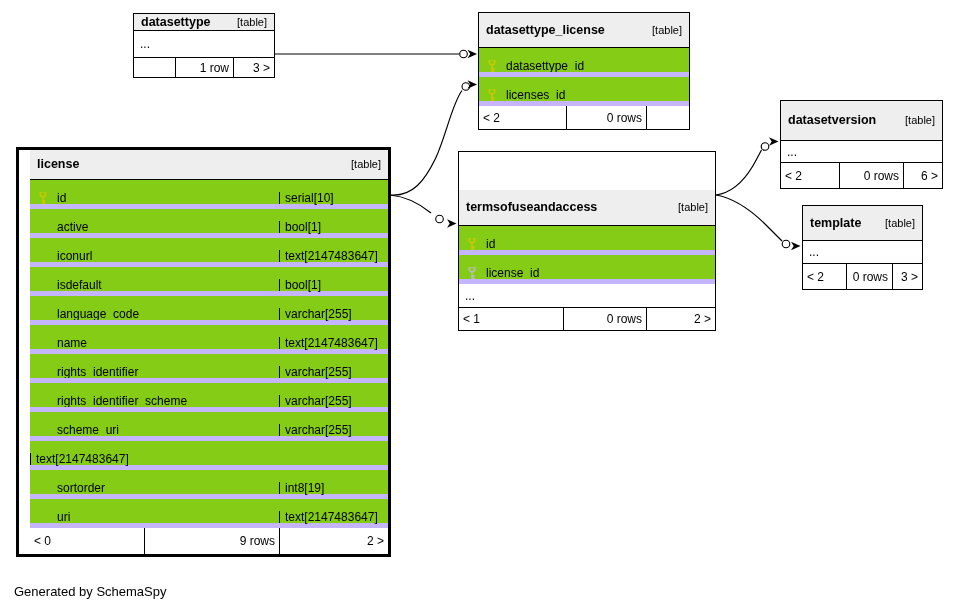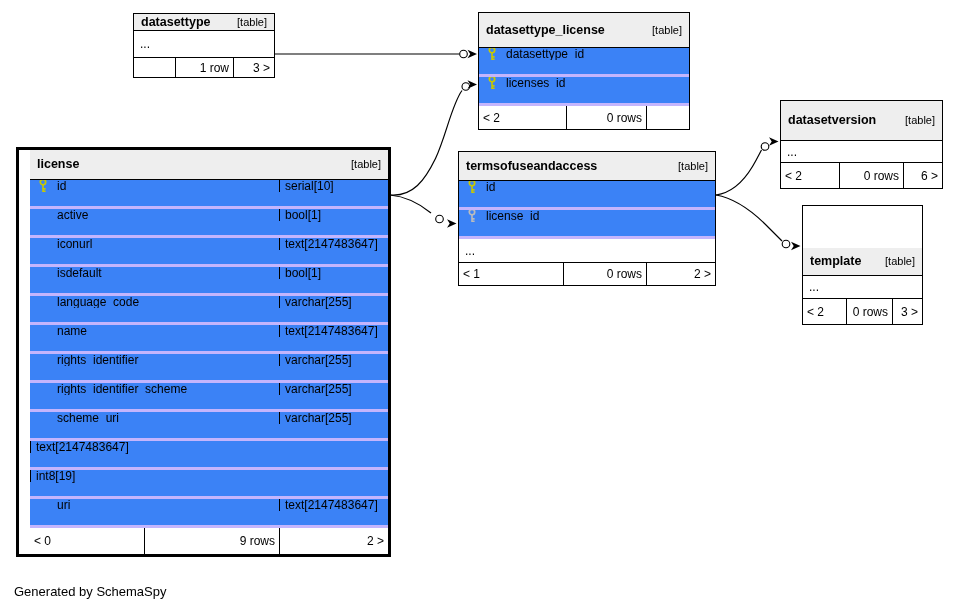--- a/index.html
+++ b/index.html
@@ -12,21 +12,21 @@
   .conn-line { fill: none; stroke: var(--line, #000); stroke-width: 1.2px; }
   .conn-circle { fill: #fff; stroke: var(--line, #000); stroke-width: 1.1px; }
   .conn-arrow { fill: var(--line, #000); stroke: none; }
 
   .tbl { position: absolute; z-index: 2; background: #fff; border: 1px solid #000; font-size: 12px; line-height: 1; }
   .tbl-header { background: var(--header-bg, #eeeeee); display: flex; justify-content: space-between;
                 align-items: center; padding: 0 7px; border-bottom: 1px solid #000; }
   .tbl-name { font-weight: 700; font-size: 12.5px; white-space: nowrap; }
   .tbl-tag { font-weight: 400; font-size: 11px; white-space: nowrap; padding-left: 6px; }
 
-  .trow { display: flex; align-items: flex-start; border-bottom: 3px solid #c4b5fd; background: #3b82f6; }
+  .trow { display: flex; align-items: flex-end; border-bottom: 5px solid #c4b5fd; background: #84cc16; }
   .cname { position: relative; flex: 1; display: flex; align-items: center; padding-left: 27px; white-space: nowrap; overflow: hidden; }
   .ctype { flex: 0 0 122px; border-left: 1px solid #000; display: flex; align-items: center; padding-left: 5px; white-space: nowrap; }
   .erow { display: flex; align-items: center; padding-left: 6px; border-bottom: 1px solid #000; background: #fff; }
 
   .key-icon { position: absolute; left: 8px; top: 50%; transform: translateY(-50%); }
   .key-primary { color: var(--primary-key, #c9c900); }
   .key-foreign { color: var(--foreign-key, #bcbcbc); }
 
   .tfoot { display: flex; align-items: stretch; background: #fff; }
   .fcell { display: flex; align-items: center; padding: 0 4px; overflow: hidden; white-space: nowrap; }
@@ -54,38 +54,38 @@
   #t-license .tbl-header { height: 30px; }
   #t-license .trow { height: 29px; }
   #t-license .cname { flex: 0 0 249px; }
   #t-license .ctype { flex: 1; }
   #t-license .tfoot { height: 26px; }
   #t-license .fcell.left { flex: 0 0 114px; }
   #t-license .fcell.mid { flex: 0 0 135px; }
   #t-license .fcell.right { flex: 1; }
 
   #t-termsofuseandaccess { left: 458px; top: 151px; width: 258px; }
-  #t-termsofuseandaccess .tbl-header { height: 29px; }
+  #t-termsofuseandaccess .tbl-header { height: 36px; margin-top: 38px; }
   #t-termsofuseandaccess .trow { height: 29px; }
   #t-termsofuseandaccess .erow { height: 24px; }
   #t-termsofuseandaccess .tfoot { height: 22px; }
   #t-termsofuseandaccess .fcell.left { flex: 0 0 104px; }
   #t-termsofuseandaccess .fcell.mid { flex: 0 0 83px; }
   #t-termsofuseandaccess .fcell.right { flex: 1; }
 
   #t-datasetversion { left: 780px; top: 100px; width: 163px; }
   #t-datasetversion .tbl-header { height: 40px; }
   #t-datasetversion .erow { height: 22px; }
   #t-datasetversion .tfoot { height: 25px; }
   #t-datasetversion .fcell.left { flex: 0 0 58px; }
   #t-datasetversion .fcell.mid { flex: 0 0 64px; }
   #t-datasetversion .fcell.right { flex: 1; }
 
   #t-template { left: 802px; top: 205px; width: 121px; }
-  #t-template .tbl-header { height: 28px; margin-top: 42px; }
+  #t-template .tbl-header { height: 35px; }
   #t-template .erow { height: 23px; }
   #t-template .tfoot { height: 25px; }
   #t-template .fcell.left { flex: 0 0 43px; }
   #t-template .fcell.mid { flex: 0 0 46px; }
   #t-template .fcell.right { flex: 1; }
 
   .footer-note { position: absolute; left: 14px; top: 584px; font-size: 13px; z-index: 2; }
 </style>
 </head>
 <body>
@@ -225,20 +225,23 @@
     <div class="trow">
       <span class="cname">
           <span>scheme_uri</span>
         </span>
       <span class="ctype">varchar[255]</span>
     </div>
     <div class="trow">
       <span class="ctype">text[2147483647]</span>
     </div>
     <div class="trow">
+      <span class="cname">
+          <span>sortorder</span>
+        </span>
       <span class="ctype">int8[19]</span>
     </div>
     <div class="trow">
       <span class="cname">
           <span>uri</span>
         </span>
       <span class="ctype">text[2147483647]</span>
     </div>
     <div class="tfoot">
       <span class="fcell left">&lt; 0</span>

